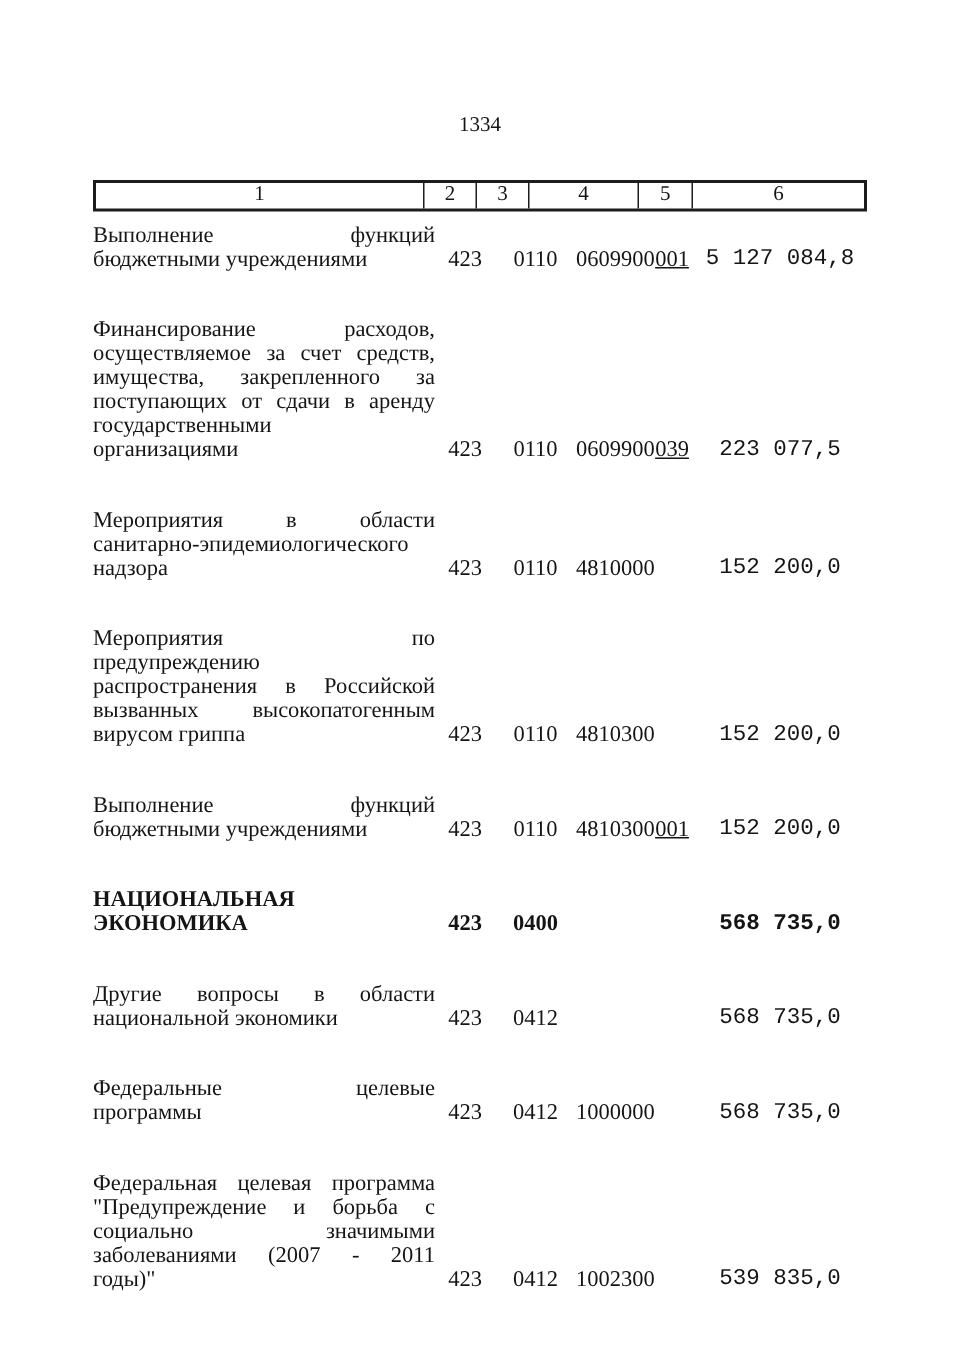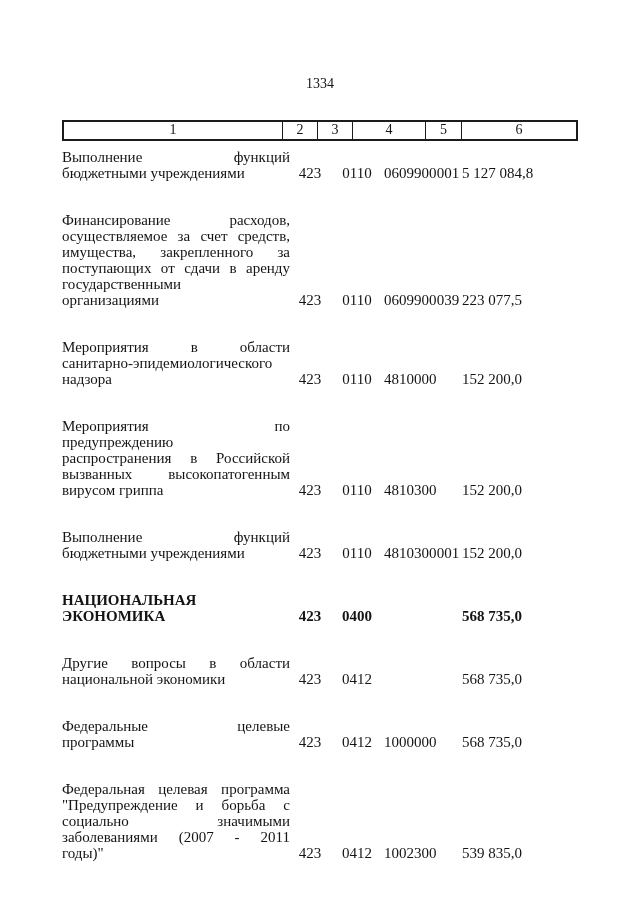--- a/index.html
+++ b/index.html
@@ -57,26 +57,27 @@
   .ln.jl { text-align-last: justify; }
   .code {
     align-self: flex-end;
     text-align: center;
     white-space: nowrap;
     box-sizing: border-box;
   }
   .code.c2 { width: 40px; }
   .code.c3 { width: 54px; }
   .code.c4 { width: 50px; }
-  .code.c5 { width: 28px; }
+  .code.c5 { width: 28px; text-decoration: underline; }
   .amt {
     flex: 1;
     align-self: flex-end;
-    text-align: left;
+    text-align: center;
     white-space: nowrap;
+    font-family: Liberation Mono, monospace;
   }
 </style>
 </head>
 <body>
 
 <div class="page">
 
   <div class="pageno">1334</div>
 
   <div class="thead">

